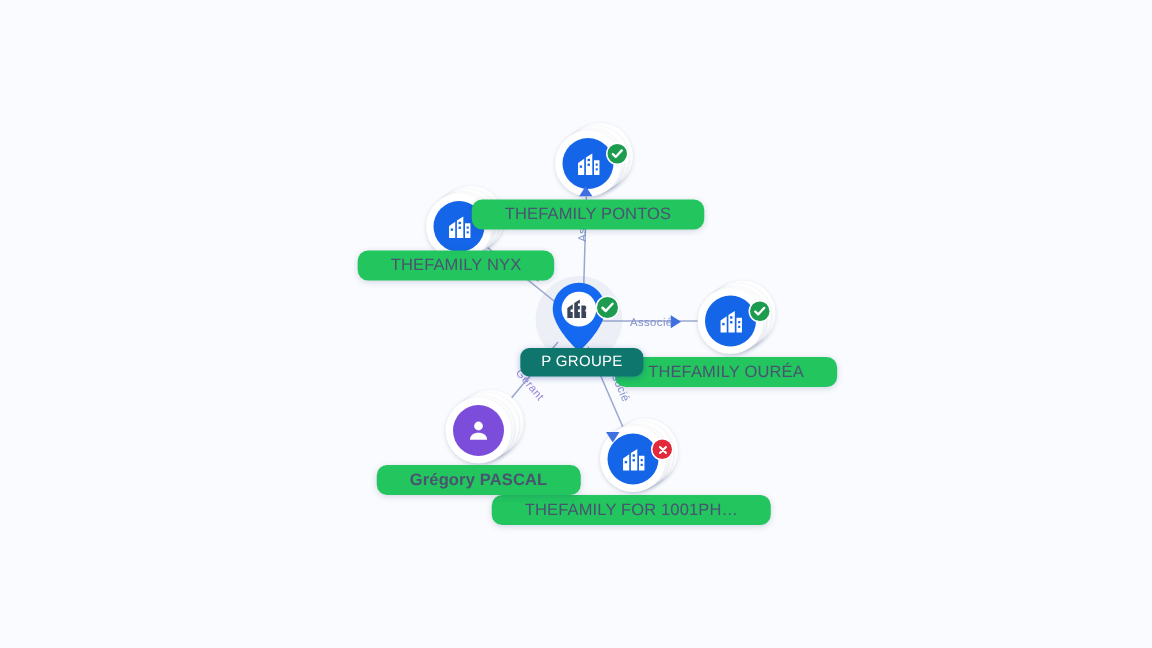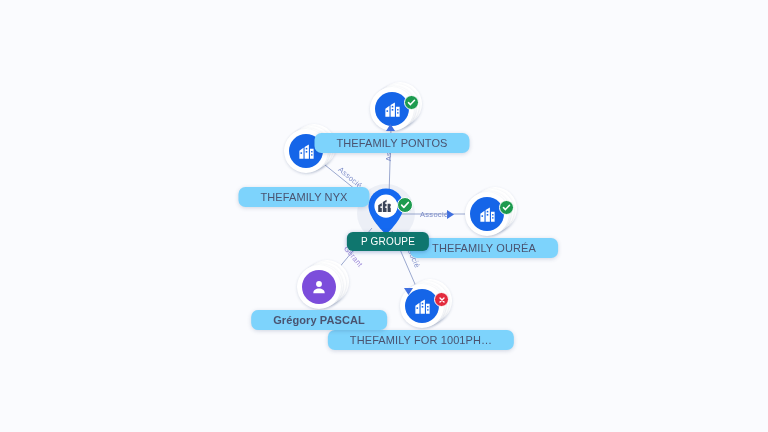--- a/index.html
+++ b/index.html
@@ -86,21 +86,21 @@
     box-sizing: border-box;
   }
   .badge.ok    { background: #1d9b4f; }
   .badge.error { background: #e32a3d; }
   .badge svg { display: block; }
 
   
   .node-label {
     position: absolute;
     transform: translate(-50%, 0);
-    background: #7dd3fc;
+    background: #22c55e;
     border-radius: 7px;
     padding: 4px 22px;
     font-size: 11px;
     color: #4a5370;
     white-space: nowrap;
     box-shadow: 0 1px 4px rgba(40,60,110,0.20);
     z-index: 8;
     letter-spacing: 0.1px;
   }
 
@@ -243,21 +243,21 @@
           <rect x="17.8" y="11.4" width="1.8" height="1.8" fill="#1565e8"></rect>
           <rect x="17.8" y="15.4" width="1.8" height="1.8" fill="#1565e8"></rect>
         </svg>
       </div>
       <div class="badge ok" style="left:12px; top:-14px;">
         <svg width="9" height="9" viewBox="0 0 12 12">
             <path d="M2 6.2 L4.6 8.8 L10 3" stroke="#ffffff" stroke-width="2" fill="none" stroke-linecap="round" stroke-linejoin="round"></path>
           </svg>
       </div>
     </div>
-    <div class="node-label" style="left:-2px; top:36px;">THEFAMILY NYX</div>
+    <div class="node-label" style="left:-2px; top:16px;">THEFAMILY NYX</div>
   </div>
 
   <div class="node" style="left:487px; top:214px;">
     <div class="node-visual" style="left:0; top:0; width:0; height:0;">
       <div class="stack">
         <span></span>
           <span></span>
           <span></span>
           <span></span>
       </div>

